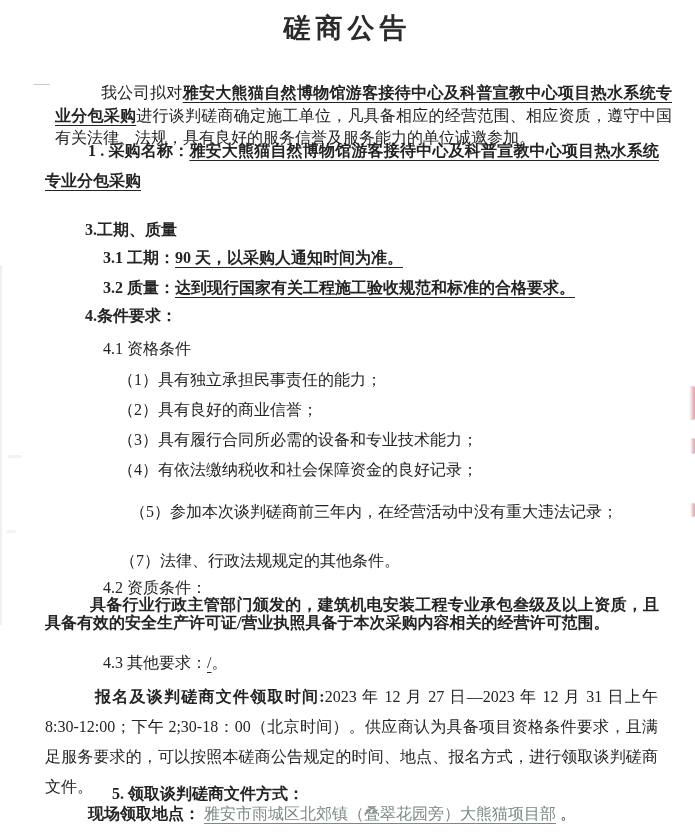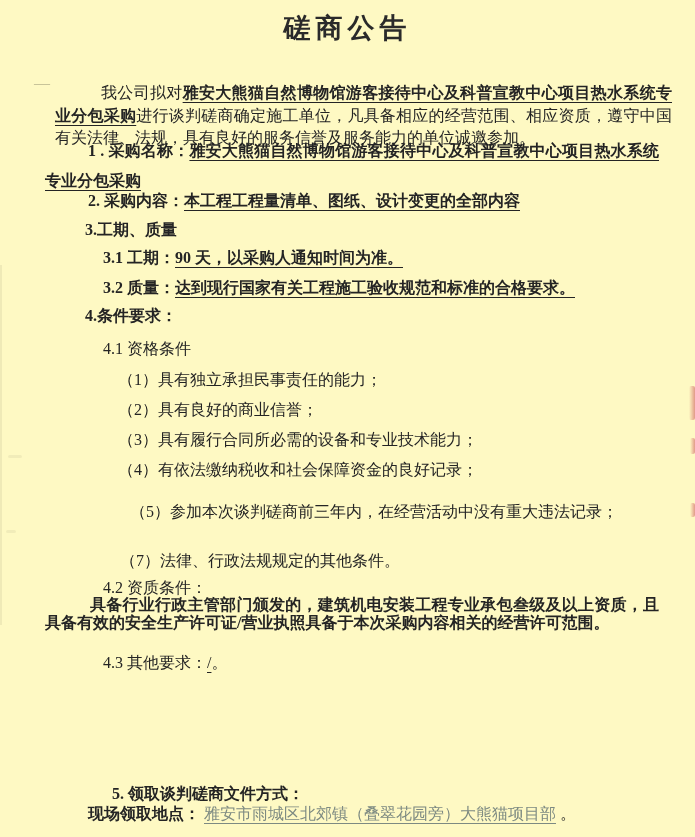--- a/index.html
+++ b/index.html
@@ -2,21 +2,21 @@
 <html><head>
 <meta charset="utf-8">
 <style>
   html, body { margin: 0; padding: 0; }
   body { background: #e8e8e8; }
   .page {
     position: relative;
     width: 695px;
     height: 837px;
     margin: 0 auto;
-    background: #fef9c3;
+    background: #ffffff;
     overflow: hidden;
     font-family: "Liberation Serif", "DejaVu Serif", serif;
     color: #242424;
   }
   .blk { position: absolute; font-size: 16px; line-height: 22px; white-space: nowrap; }
   .wrap { white-space: normal; text-align: justify; }
   .bold { font-weight: bold; }
   .title {
     position: absolute;
     top: 10px; left: 0; width: 695px;
@@ -62,21 +62,20 @@
 <div class="page">
 
   <div class="title bold">磋商公告</div>
 
   <span class="dash-artifact">—</span>
 
   <p class="blk wrap" style="top:70px; left:43px; width:617px; line-height:22.5px; text-indent:46px; margin:12px;"><span>我公司拟对</span><u class="bold">雅安大熊猫自然博物馆游客接待中心及科普宣教中心项目热水系统专业分包采购</u><span>进行谈判磋商确定施工单位，凡具备相应的经营范围、相应资质，遵守中国有关法律、法规，具有良好的服务信誉及服务能力的单位诚邀参加。</span></p>
 
   <p class="blk wrap bold" style="top:136px; left:45px; width:614px; line-height:29.5px; text-indent:43px; margin:0;"><span>1 . 采购名称：</span><u>雅安大熊猫自然博物馆游客接待中心及科普宣教中心项目热水系统专业分包采购</u></p>
 
-  <p class="blk bold" style="top:190px; left:88px; margin:0;"><span>2. 采购内容：</span><u>本工程工程量清单、图纸、设计变更的全部内容</u></p>
 
   <p class="blk bold" style="top:219px; left:85px; margin:0;">3.工期、质量</p>
 
   <p class="blk bold" style="top:247px; left:103px; margin:0;"><span>3.1 工期：</span><u>90 天，以采购人通知时间为准。</u></p>
 
   <p class="blk bold" style="top:277px; left:103px; margin:0;"><span>3.2 质量：</span><u>达到现行国家有关工程施工验收规范和标准的合格要求。</u></p>
 
   <p class="blk bold" style="top:305px; left:85px; margin:0;">4.条件要求：</p>
 
   <p class="blk" style="top:338px; left:103px; margin:0;">4.1 资格条件</p>
@@ -87,20 +86,21 @@
   <p class="blk" style="top:459px; left:118px; margin:0;">（4）有依法缴纳税收和社会保障资金的良好记录；</p>
   <p class="blk" style="top:489px; left:118px; margin:12px;">（5）参加本次谈判磋商前三年内，在经营活动中没有重大违法记录；</p>
   <p class="blk" style="top:548px; left:118px; margin:2px;">（7）法律、行政法规规定的其他条件。</p>
 
   <p class="blk" style="top:577px; left:103px; margin:0;">4.2 资质条件：</p>
 
   <p class="blk wrap bold" style="top:596px; left:45px; width:614px; line-height:18px; text-indent:45px; margin:0;">具备行业行政主管部门颁发的，建筑机电安装工程专业承包叁级及以上资质，且具备有效的安全生产许可证/营业执照具备于本次采购内容相关的经营许可范围。</p>
 
   <p class="blk" style="top:652px; left:103px; margin:0;"><span>4.3 其他要求：</span><u>/</u><span class="suffix">。</span></p>
 
+  <p class="blk wrap" style="top:682px; left:45px; width:613px; line-height:30px; text-indent:50px; margin:0;"><span class="bold">报名及谈判磋商文件领取时间:</span><span>2023 年 12 月 27 日—2023 年 12 月 31 日上午 8:30-12:00；下午 2;30-18：00（北京时间）。供应商认为具备项目资格条件要求，且满足服务要求的，可以按照本磋商公告规定的时间、地点、报名方式，进行领取谈判磋商文件。</span></p>
 
   <p class="blk bold" style="top:775px; left:104px; margin:8px;">5.  领取谈判磋商文件方式：</p>
 
   <p class="blk" style="top:803px; left:88px; margin:0;"><span class="bold">现场领取地点：</span><span>&nbsp;</span><u class="address">雅安市雨城区北郊镇（叠翠花园旁）大熊猫项目部</u><span class="suffix"> <span>。</span></span></p>
 
   <div class="stamp-mark mark1"></div>
   <div class="stamp-mark mark2"></div>
   <div class="stamp-mark mark3"></div>
 
   <div class="scan-edge"></div>

